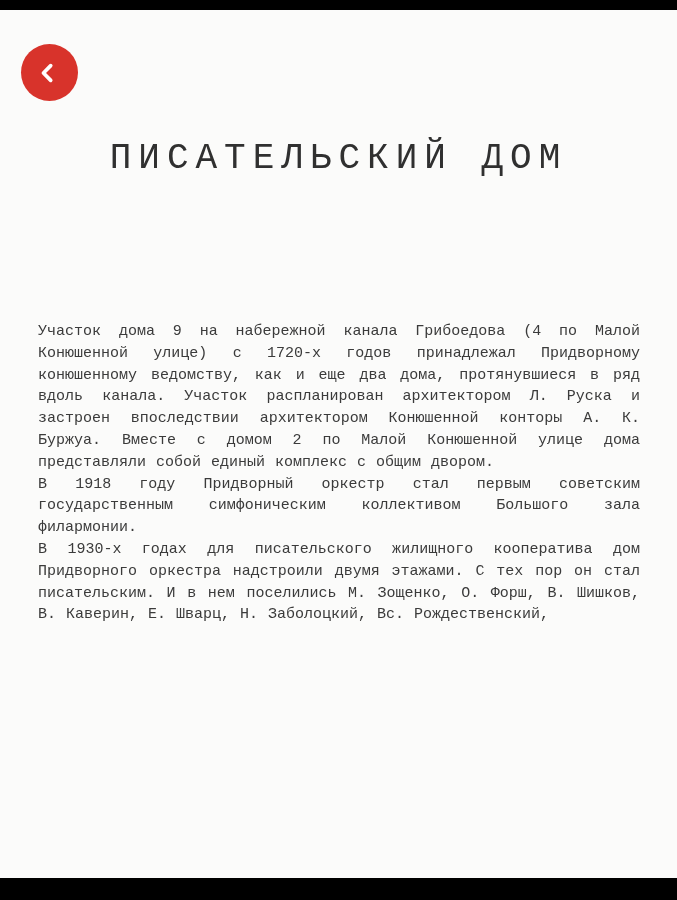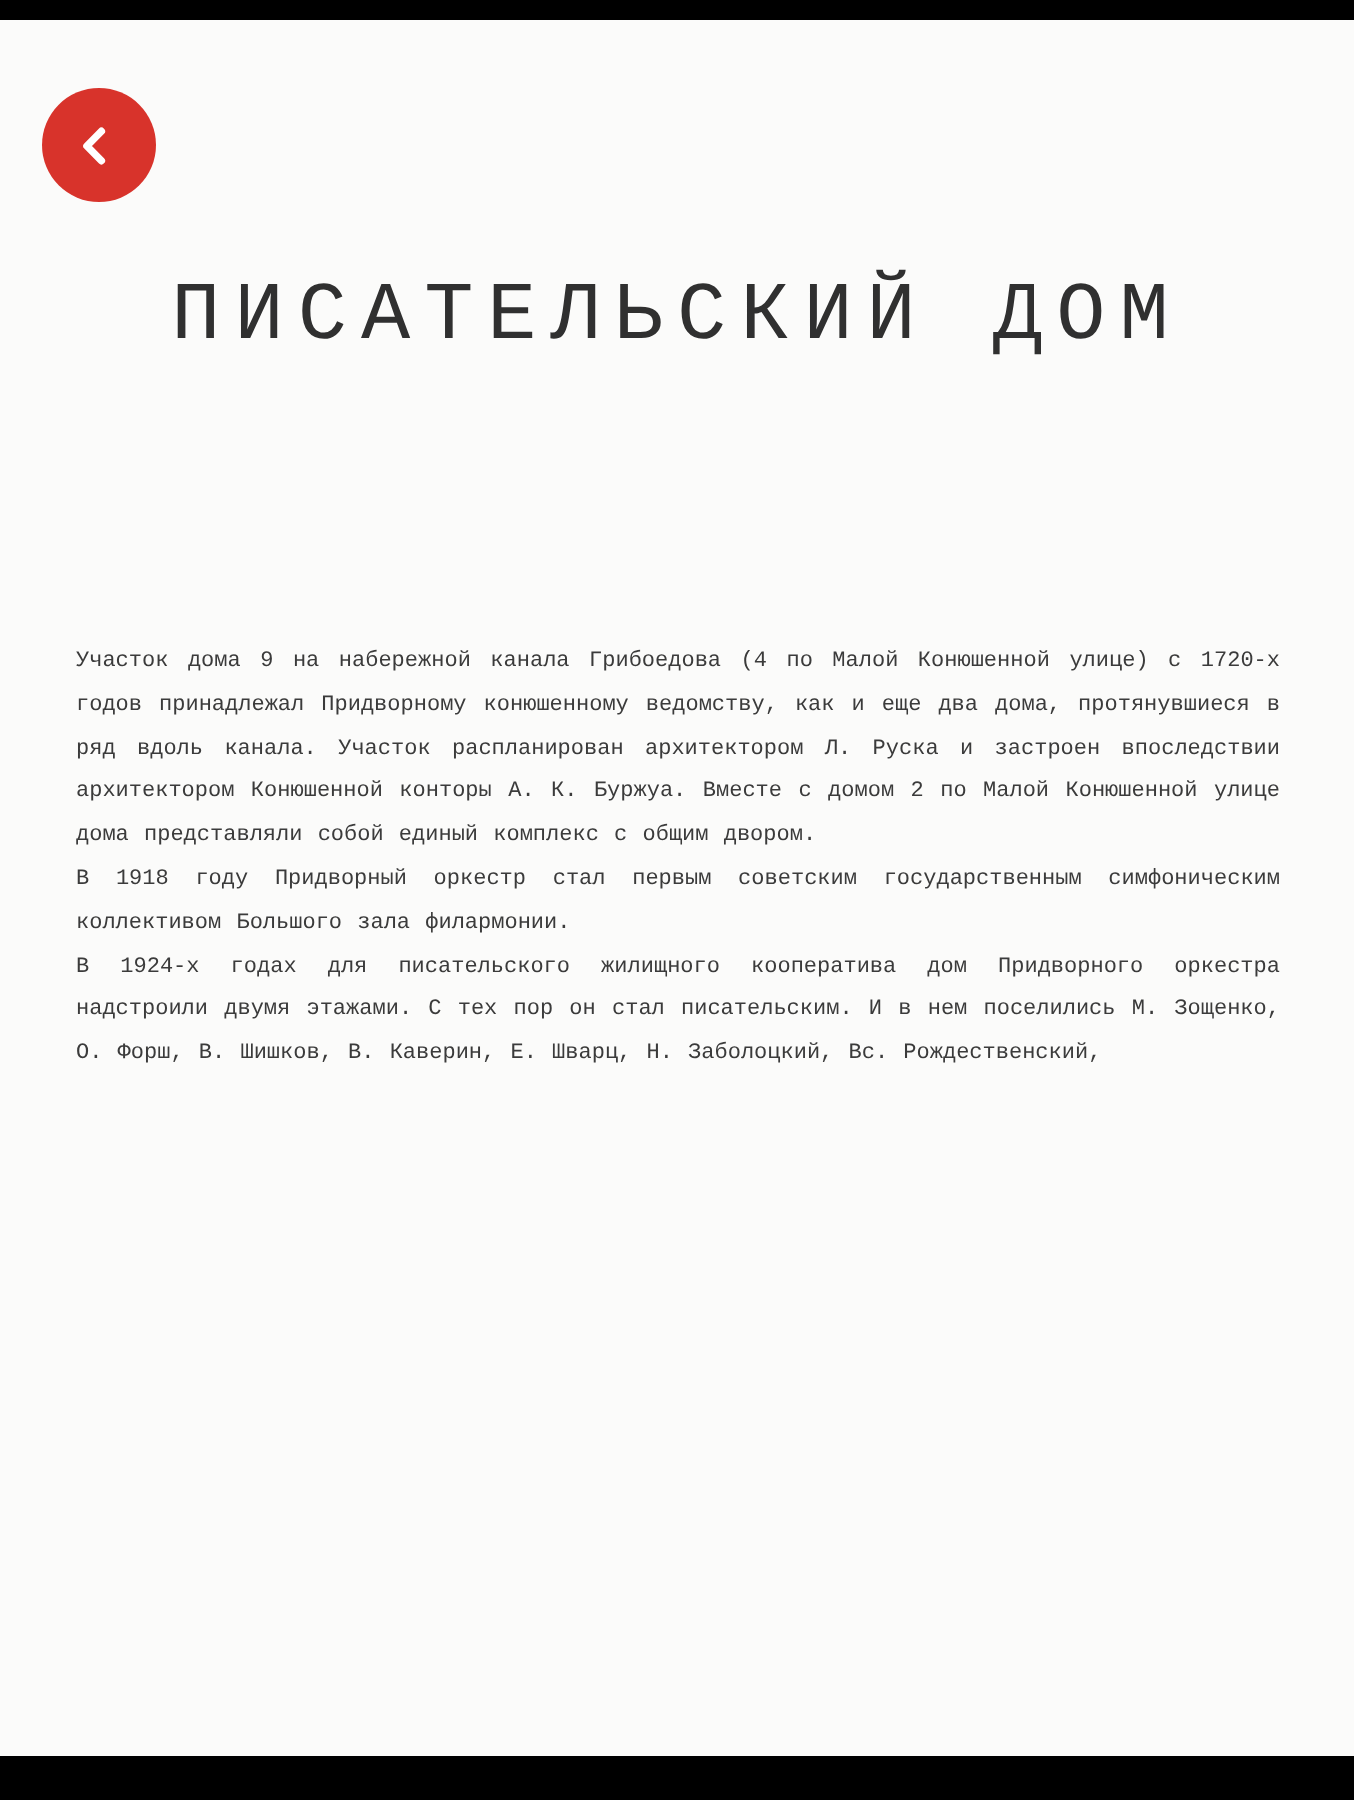--- a/index.html
+++ b/index.html
@@ -50,34 +50,34 @@
     width:26px;
     height:26px;
     display:block;
     margin-right:3px;
   }
   .page-title{
     margin-top:138px;
     text-align:center;
     font-family:"Liberation Mono","DejaVu Sans Mono",monospace;
     font-weight:500;
-    font-size:41px;
+    font-size:36px;
     line-height:42px;
     letter-spacing:7px;
     color:#303030;
     white-space:nowrap;
   }
   .article{
     margin-top:141px;
     padding:0 37px 0 38px;
     color:var(--text);
   }
   .article p{
     font-family:"Liberation Mono","DejaVu Sans Mono",monospace;
-    font-size:11px;
+    font-size:15px;
     line-height:21.8px;
     text-align:justify;
     text-justify:inter-word;
     word-spacing:1px;
   }
 </style>
 </head>
 <body>
 
 <div class="screen">
@@ -90,18 +90,18 @@
         <polyline points="14.5,5.2 7.8,12 14.5,18.8" stroke="#ffffff" stroke-width="3.4" stroke-linecap="round" stroke-linejoin="round"></polyline>
       </svg>
     </span>
   </button>
 
   <h1 class="page-title">ПИСАТЕЛЬСКИЙ ДОМ</h1>
 
   <div class="article">
     <p>Участок дома 9 на набережной канала Грибоедова (4 по Малой Конюшенной улице) с 1720-х годов принадлежал Придворному конюшенному ведомству, как и еще два дома, протянувшиеся в ряд вдоль канала. Участок распланирован архитектором Л. Руска и застроен впоследствии архитектором Конюшенной конторы А. К. Буржуа. Вместе с домом 2 по Малой Конюшенной улице дома представляли собой единый комплекс с общим двором.</p>
     <p>В 1918 году Придворный оркестр стал первым советским государственным симфоническим коллективом Большого зала филармонии.</p>
-    <p>В 1924-х годах для писательского жилищного кооператива дом Придворного оркестра надстроили двумя этажами. С тех пор он стал писательским. И в нем поселились М. Зощенко, О. Форш, В. Шишков, В. Каверин, Е. Шварц, Н. Заболоцкий, Вс. Рождественский,</p>
+    <p>В 1930-х годах для писательского жилищного кооператива дом Придворного оркестра надстроили двумя этажами. С тех пор он стал писательским. И в нем поселились М. Зощенко, О. Форш, В. Шишков, В. Каверин, Е. Шварц, Н. Заболоцкий, Вс. Рождественский,</p>
   </div>
 
   <div class="letterbox bottom"></div>
 
 </div>
 
 </body></html>

